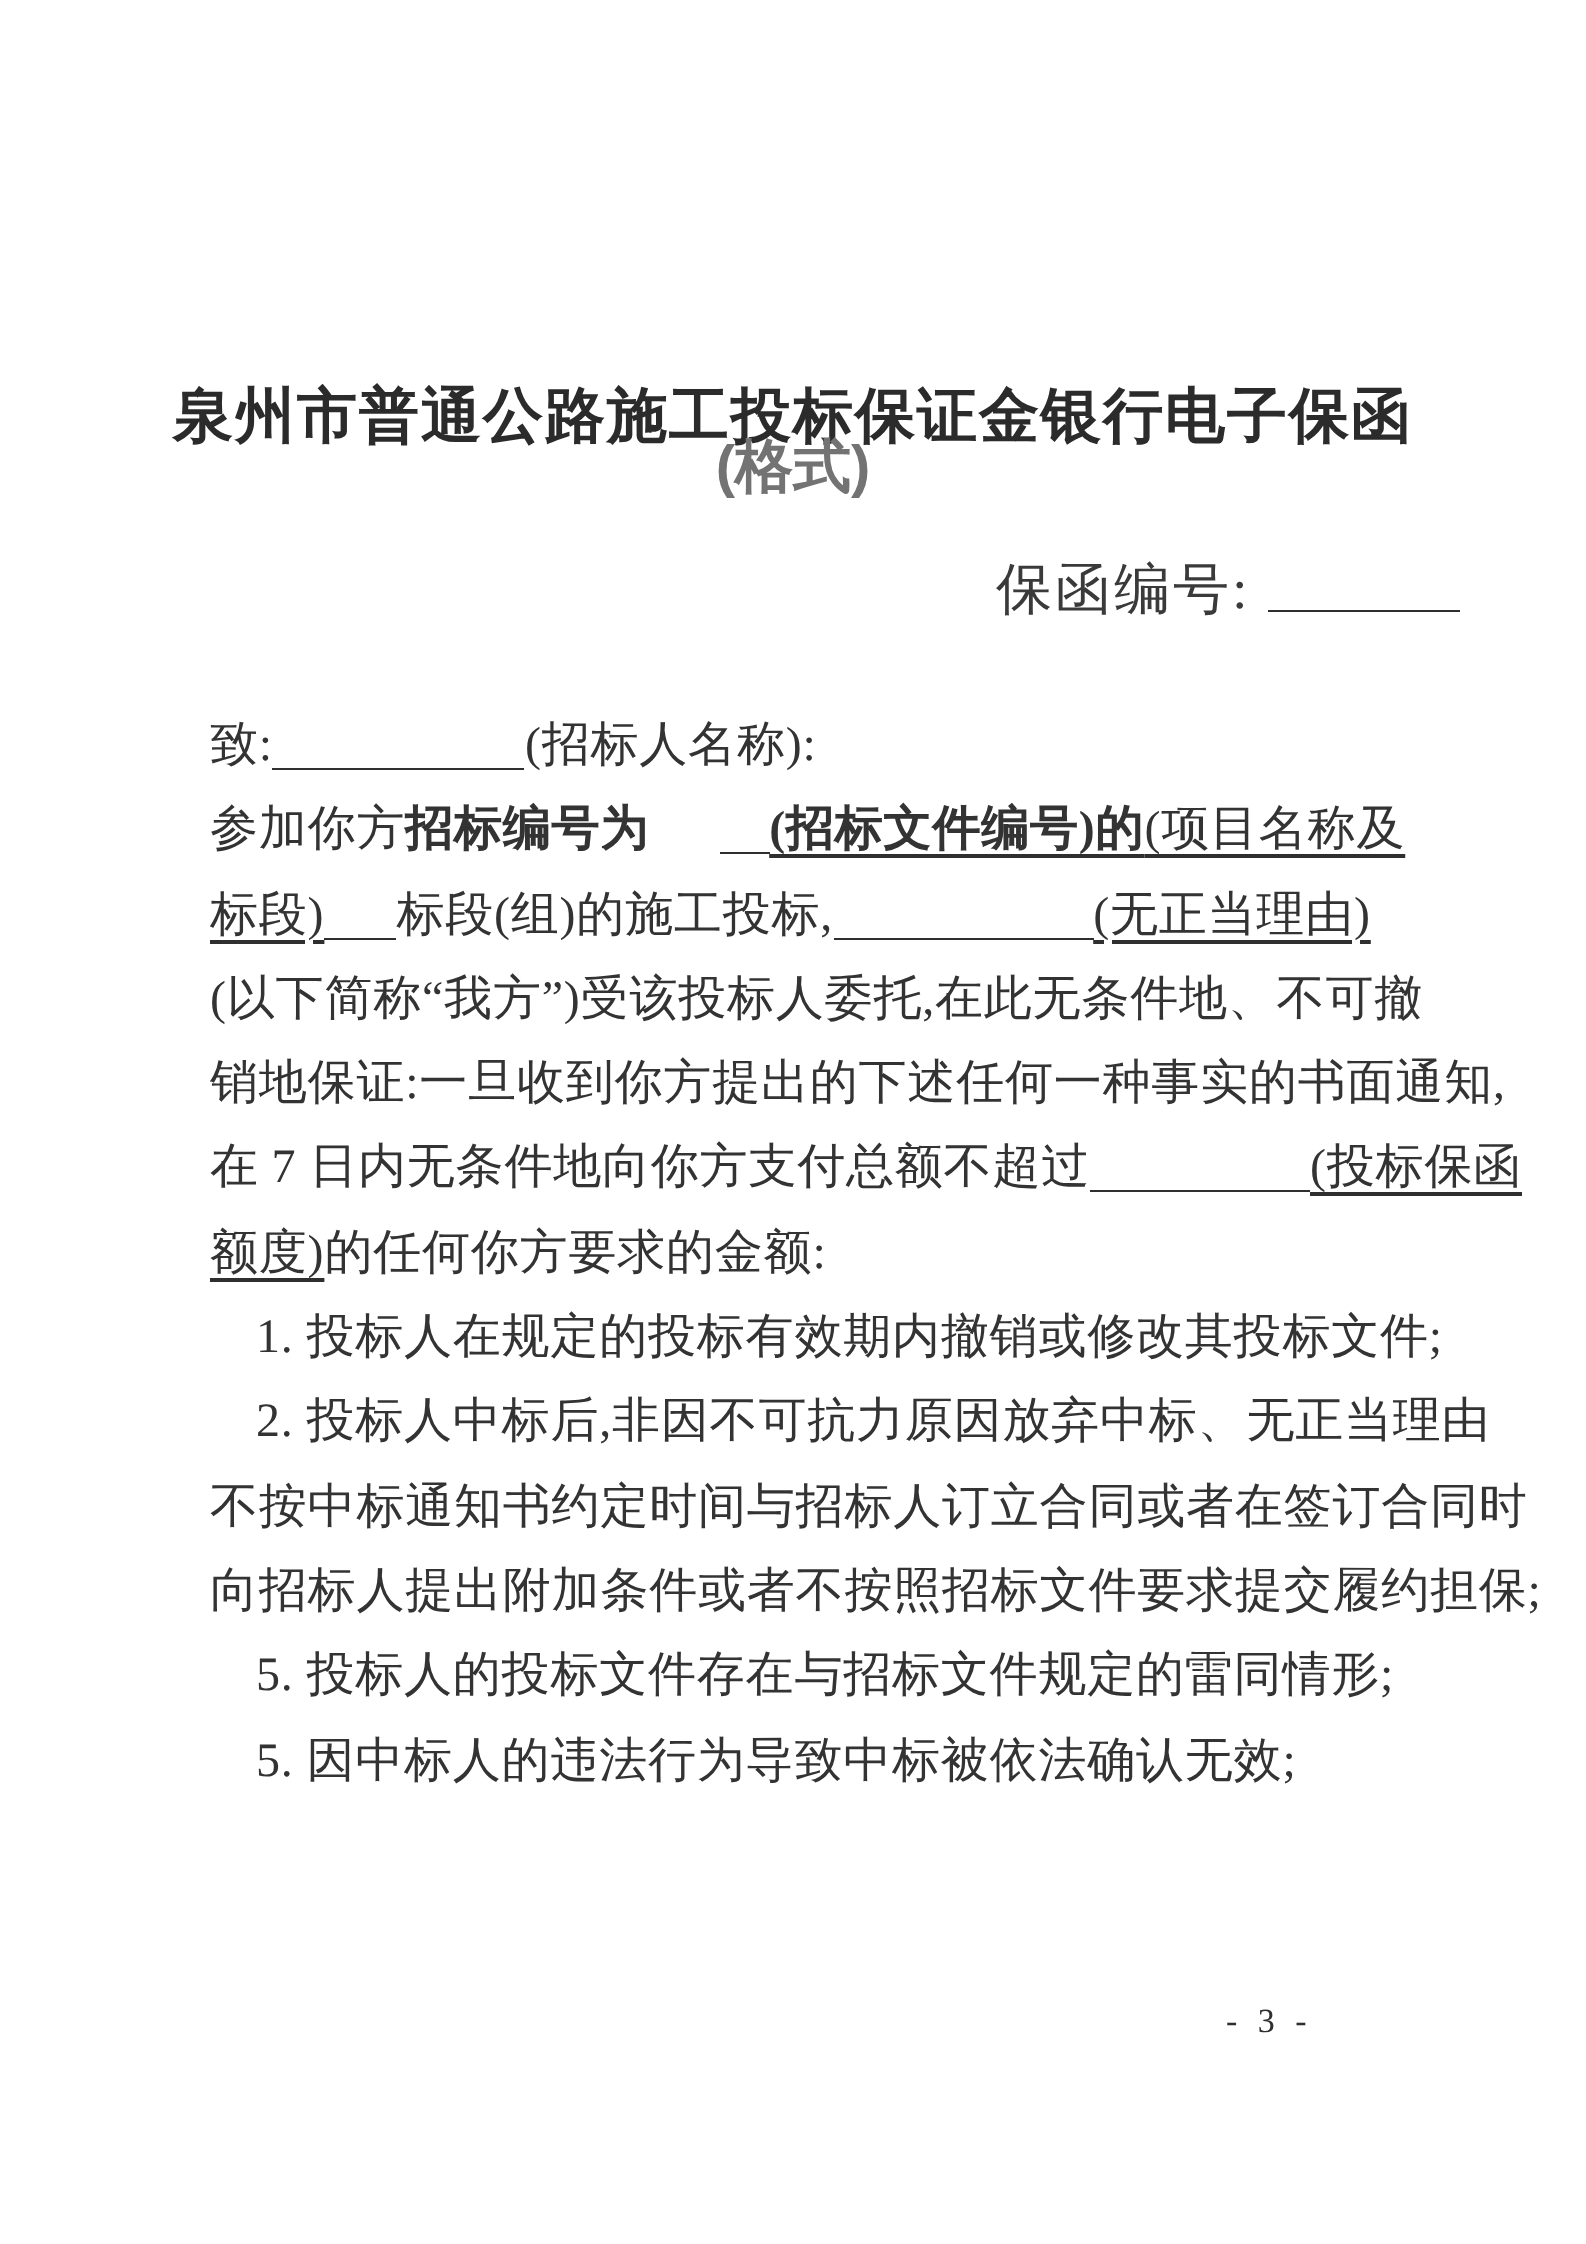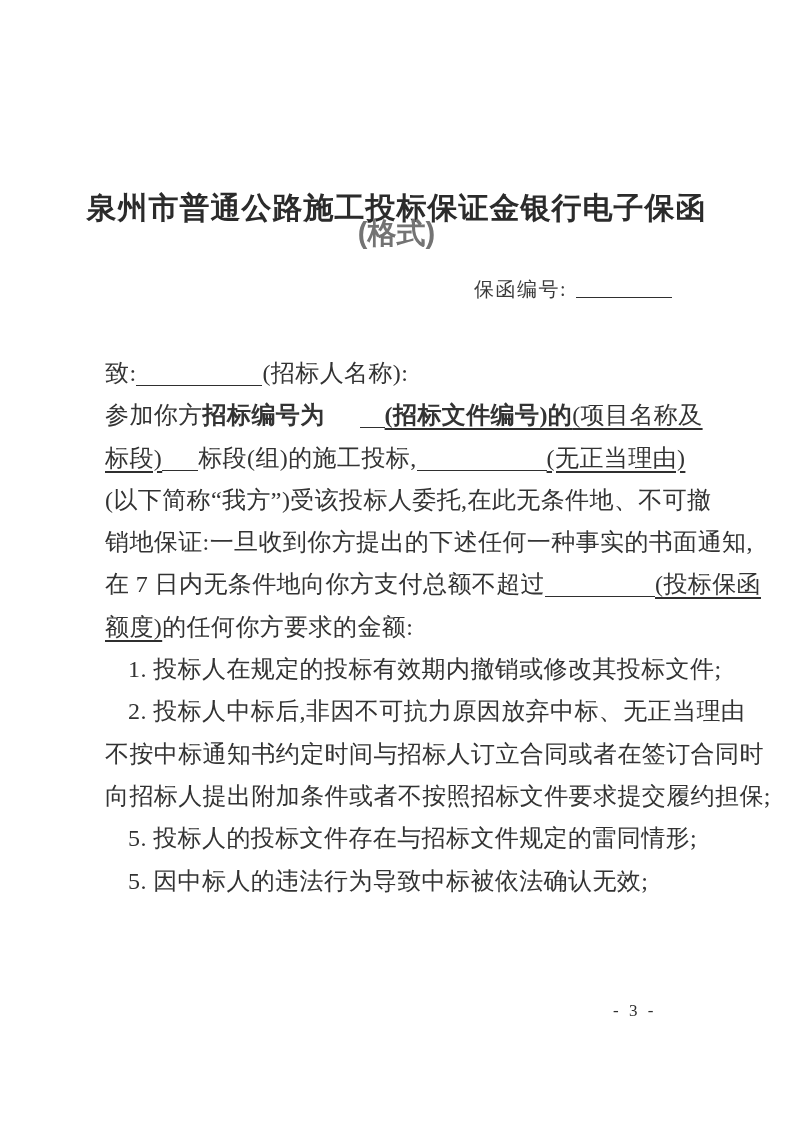--- a/index.html
+++ b/index.html
@@ -33,22 +33,22 @@
     width: 100%;
     text-align: center;
     font-family: "Liberation Sans", "DejaVu Sans", sans-serif;
     font-weight: 700;
     font-size: 29px;
     color: #737373;
   }
   .guarantee-no {
     position: absolute;
     top: 276px;
-    left: 474px;
-    font-size: 20px;
+    left: 498px;
+    font-size: 28px;
     letter-spacing: 1.5px;
     color: #3a3a3a;
     white-space: nowrap;
   }
   .gn-blank {
     display: inline-block;
     width: 96px;
     height: 1px;
     border-bottom: 1.8px solid #2f2f2f;
     margin-left: 9px;

